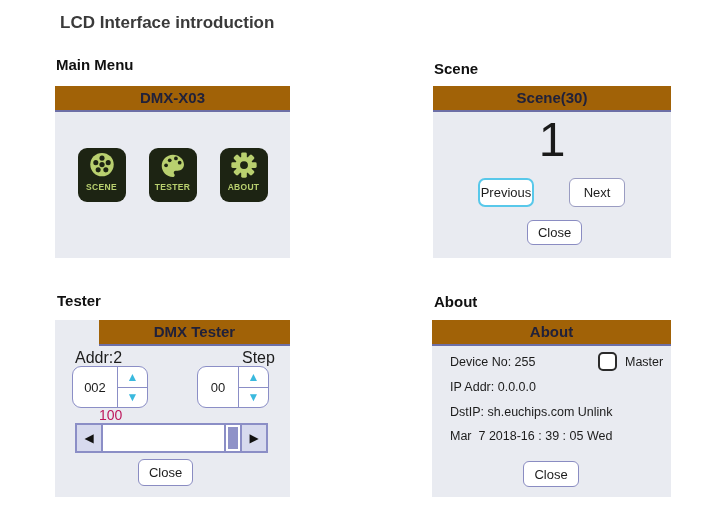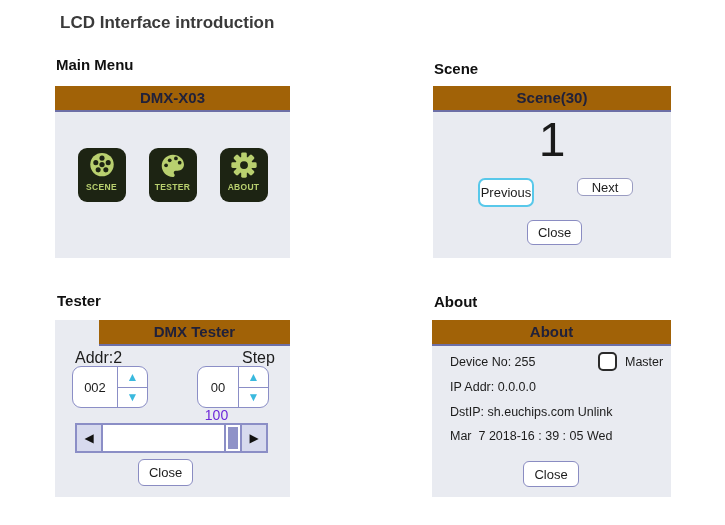--- a/index.html
+++ b/index.html
@@ -32,21 +32,21 @@
 
   
   .t-label { position:absolute; font-size:16px; color:#1c1c1c; }
   .spinner { position:absolute; background:#fff; border:1.5px solid #8b8ec6; border-radius:9px;
              display:flex; overflow:hidden; }
   .spin-value { flex:1; display:flex; align-items:center; justify-content:center; font-size:13px; color:#1c1c1c; }
   .spin-arrows { width:30px; border-left:1.5px solid #8b8ec6; display:flex; flex-direction:column; }
   .spin-up, .spin-down { flex:1; display:flex; align-items:center; justify-content:center;
                          color:#3ab9de; font-size:12px; cursor:pointer; }
   .spin-down { border-top:1.5px solid #8b8ec6; }
-  .slider-value { position:absolute; width:100%; text-align:center; font-size:14px; color:#6d28d9; }
+  .slider-value { position:absolute; width:100%; font-size:14px; color:#be185d; }
   .slider { position:absolute; display:flex; border:2px solid #8b8ec6; background:#d7daee; }
   .sl-btn { width:24px; display:flex; align-items:center; justify-content:center; font-size:12px;
             color:#111; background:#d7daee; cursor:pointer; }
   .sl-track { flex:1; background:#fff; border-left:2px solid #8b8ec6; cursor:pointer; }
   .sl-thumbcell { width:18px; background:#fff; border-left:2px solid #8b8ec6; border-right:2px solid #8b8ec6;
                   display:flex; align-items:center; justify-content:center; }
   .sl-thumb { width:10px; height:22px; background:#8f92c8; cursor:grab; }
 
   
   .a-line { position:absolute; left:18px; font-size:12.5px; color:#1c1c1c; white-space:pre; }
@@ -116,21 +116,21 @@
 
     </div>
   </div>
 
   <div class="sec-head" style="left:434px; top:60px;">Scene</div>
 
   <div class="panel" style="left:433px; top:86px; width:238px; height:172px;">
     <div class="panel-header">Scene(30)</div>
     <div class="scene-number">1</div>
     <div class="btn btn-prev" style="left:45px; top:92px; width:56px; height:29px;border-radius:7px;">Previous</div>
-    <div class="btn btn-next" style="left:144px; top:92px; width:56px; height:18px;">Next</div>
+    <div class="btn btn-next" style="left:136px; top:92px; width:56px; height:29px;">Next</div>
     <div class="btn btn-close" style="left:94px; top:134px; width:55px; height:25px;">Close</div>
   </div>
 
   <div class="sec-head" style="left:57px; top:292px;">Tester</div>
 
   <div class="panel" style="left:55px; top:320px; width:235px; height:177px;padding-left:44px;">
     <div class="panel-header">DMX Tester</div>
 
     <div class="t-label" style="left:20px; top:29px;">Addr:2</div>
     <div class="t-label" style="left:187px; top:29px;">Step</div>

